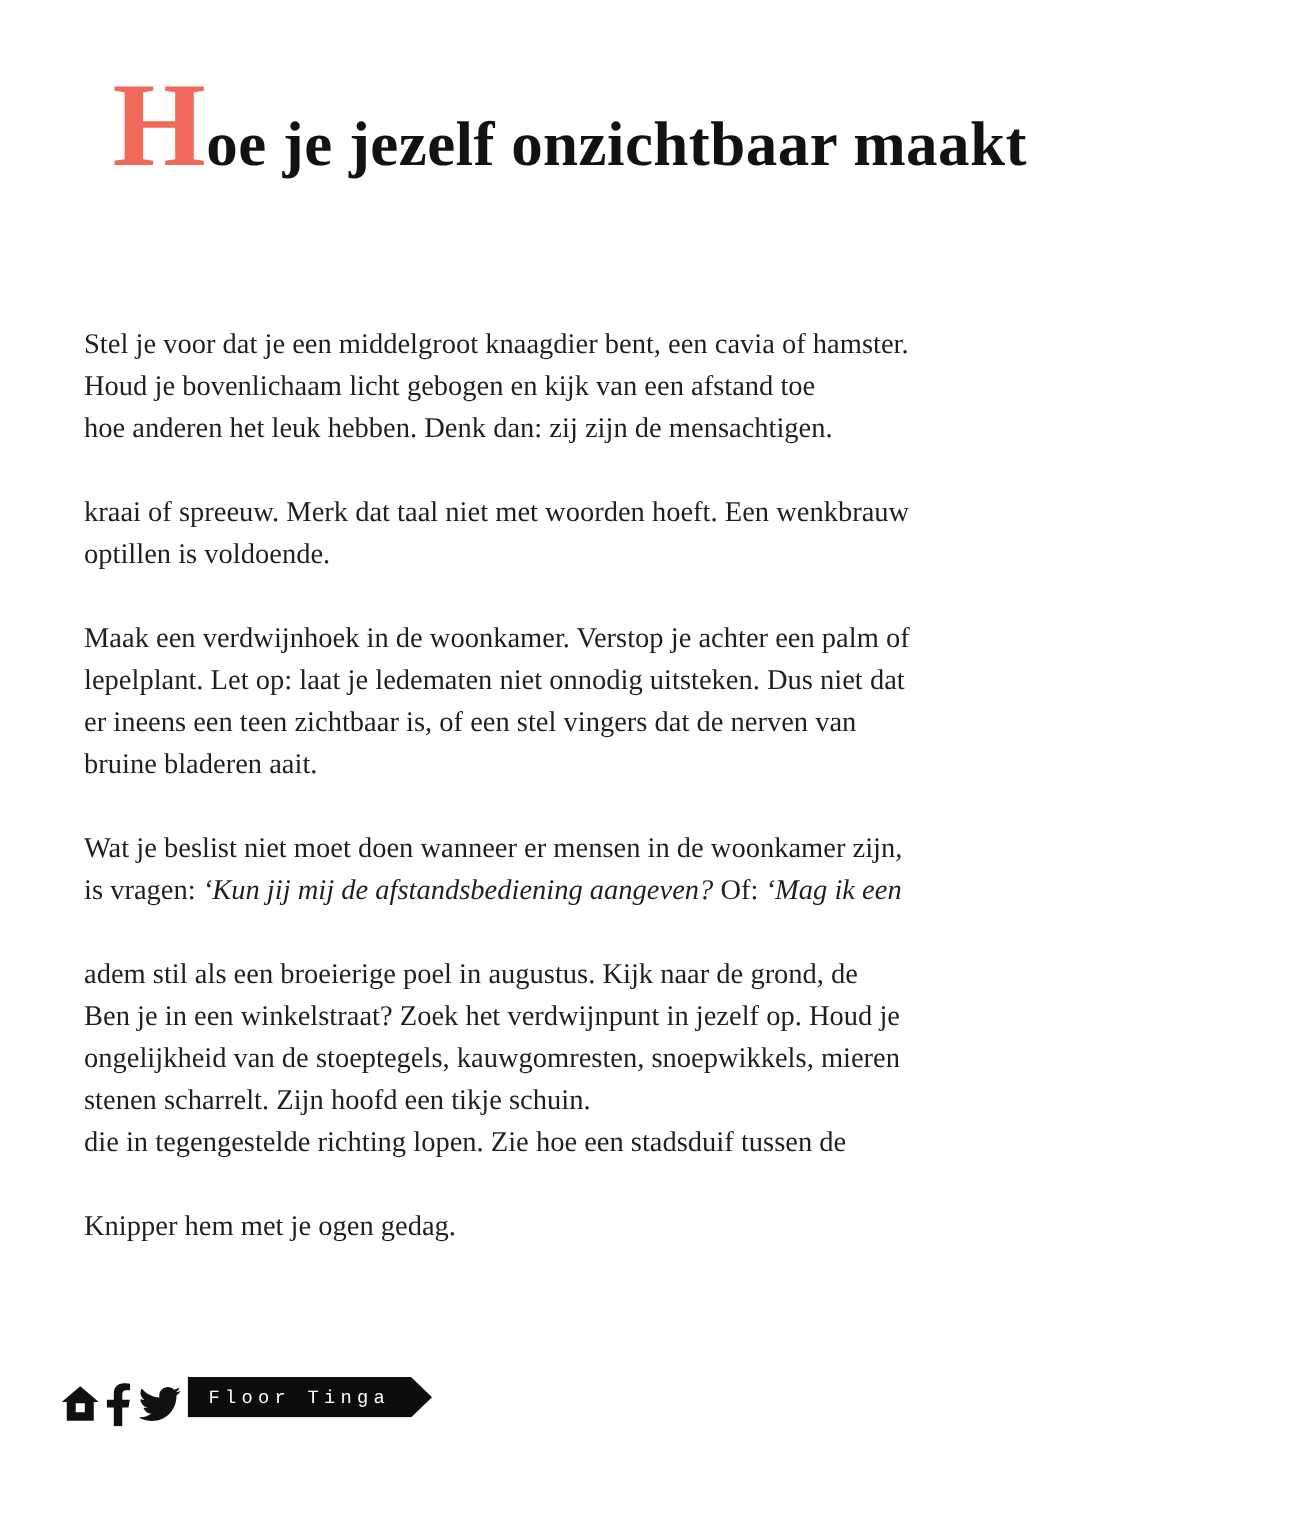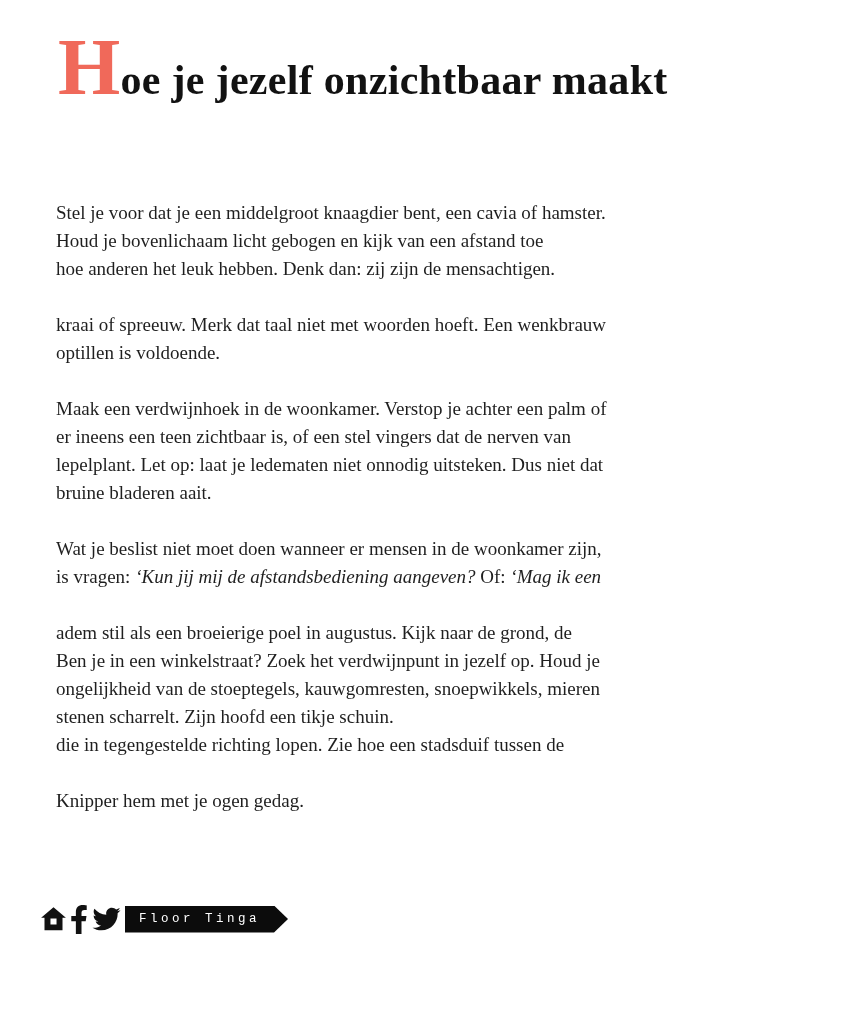--- a/index.html
+++ b/index.html
@@ -13,21 +13,21 @@
     overflow: hidden;
     font-family: "Liberation Serif", serif;
     color: var(--text, #1f1f1f);
   }
   .page {
     padding-left: 40px;
     padding-right: 40px;
   }
   
   h1.title {
-    margin: 1px;
+    margin: 18px;
     padding-top: 26px;
     padding-left: 17px;
     font-size: 42px;
     line-height: 80px;
     font-weight: 700;
     letter-spacing: 0.3px;
     color: #121212;
     white-space: nowrap;
   }
   .dropcap {
@@ -48,21 +48,20 @@
     display: block;
     white-space: nowrap;
   }
   .it {
     font-style: italic;
   }
   
   footer {
     margin-top: 86px;
     display: flex;
-    align-items: center;
     gap: 3px;
     height: 36px;
   }
   .icon-link {
     display: inline-flex;
     align-items: center;
     justify-content: center;
     cursor: pointer;
   }
   .icon-link svg { display: block; }
@@ -96,22 +95,22 @@
       <span class="ln">hoe anderen het leuk hebben. Denk dan: zij zijn de mensachtigen.</span>
     </p>
 
     <p>
       <span class="ln">kraai of spreeuw. Merk dat taal niet met woorden hoeft. Een wenkbrauw</span>
       <span class="ln">optillen is voldoende.</span>
     </p>
 
     <p>
       <span class="ln">Maak een verdwijnhoek in de woonkamer. Verstop je achter een palm of</span>
+      <span class="ln">lepelplant. Let op: laat je ledematen niet onnodig uitsteken. Dus niet dat</span>
       <span class="ln">er ineens een teen zichtbaar is, of een stel vingers dat de nerven van</span>
-      <span class="ln">lepelplant. Let op: laat je ledematen niet onnodig uitsteken. Dus niet dat</span>
       <span class="ln">bruine bladeren aait.</span>
     </p>
 
     <p>
       <span class="ln">Wat je beslist niet moet doen wanneer er mensen in de woonkamer zijn,</span>
       <span class="ln"><span>is vragen: </span><span class="it">‘Kun jij mij de afstandsbediening aangeven?</span><span> Of: </span><span class="it">‘Mag ik een</span></span>
     </p>
 
     <p>
       <span class="ln">adem stil als een broeierige poel in augustus. Kijk naar de grond, de</span>

